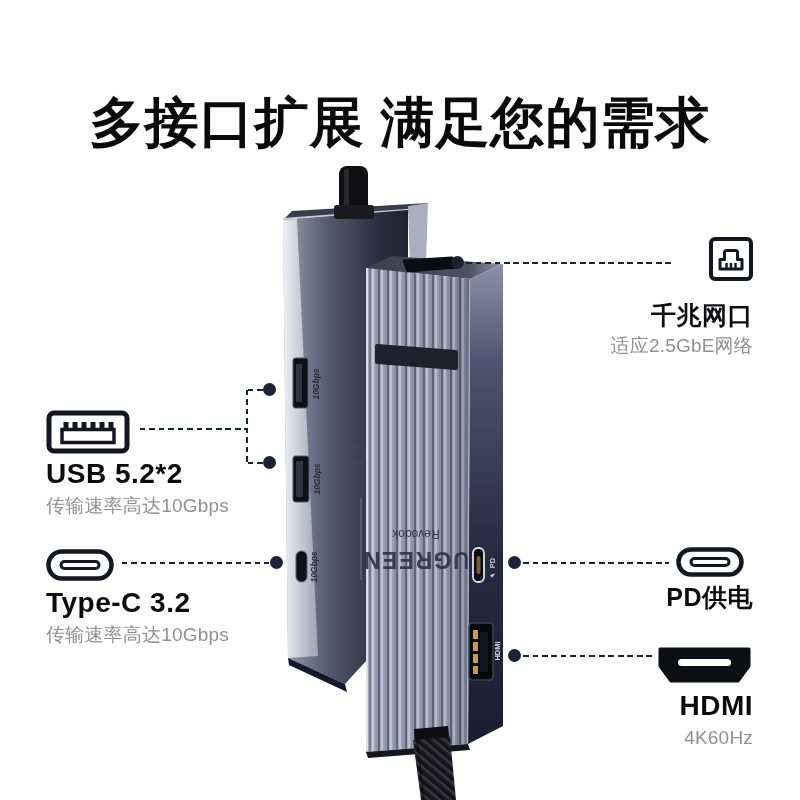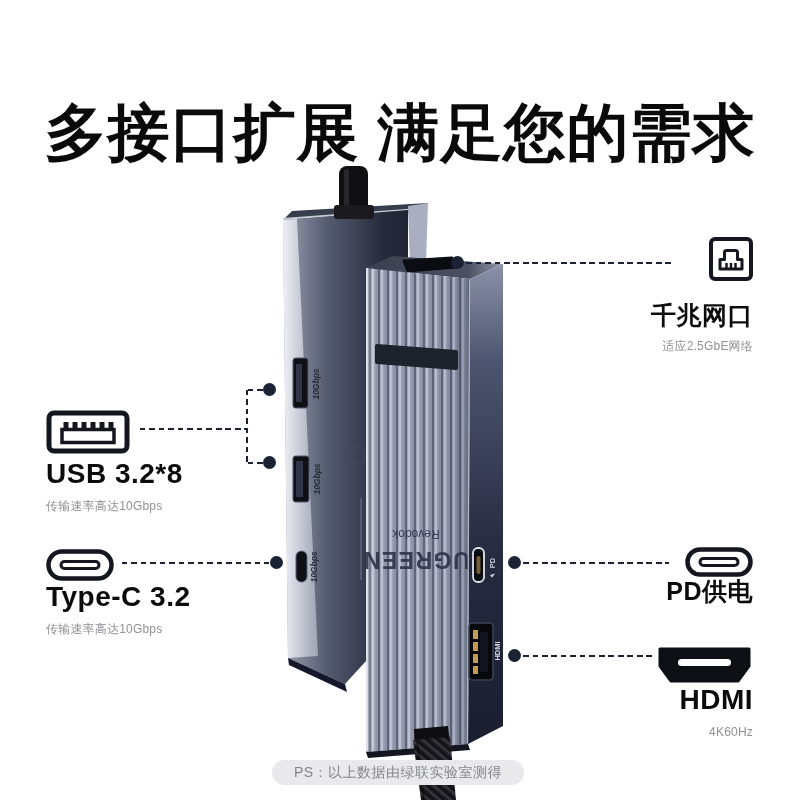--- a/index.html
+++ b/index.html
@@ -1,37 +1,37 @@
 <!DOCTYPE html>
 <html><head>
 <meta charset="utf-8">
 <style>
   html,body{margin:0;padding:0;background:#ffffff;}
   body{width:800px;height:800px;overflow:hidden;
        font-family:"Liberation Sans","DejaVu Sans",sans-serif;}
   .stage{position:relative;width:800px;height:800px;background:#ffffff;}
-  .title{position:absolute;left:0;right:0;top:84px;margin:12px;text-align:center;
-         font-size:62px;font-weight:900;color:#0a0a0b;letter-spacing:1px;line-height:1.2;}
+  .title{position:absolute;left:0;right:0;top:84px;margin:6px;text-align:center;
+         font-size:54px;font-weight:900;color:#0a0a0b;letter-spacing:1px;line-height:1.2;}
   .scene{position:absolute;left:0;top:0;}
   .callout{position:absolute;display:flex;flex-direction:column;}
   .callout.left{align-items:flex-start;}
   .callout.right{align-items:flex-end;text-align:right;}
   .co-label{font-weight:800;color:#0c0c0f;letter-spacing:.5px;line-height:1.15;}
   .co-label.lat{font-size:28px;}
   .co-label.cjk{font-size:25px;}
-  .co-desc{font-size:12px;color:#909095;line-height:24px;letter-spacing:.2px;}
+  .co-desc{font-size:19px;color:#909095;line-height:24px;letter-spacing:.2px;}
   .dash-h{position:absolute;height:2px;
           background:repeating-linear-gradient(90deg,#1b2234 0 5.5px,transparent 5.5px 9.5px);}
   .dash-v{position:absolute;width:2px;
           background:repeating-linear-gradient(180deg,#1b2234 0 5.5px,transparent 5.5px 9.5px);}
   .dot{position:absolute;width:13px;height:13px;border-radius:50%;background:#1b2234;}
   .footnote{position:absolute;left:272px;top:760px;width:252px;height:25px;
             border-radius:13px;background:#e9e9ec;display:flex;align-items:center;justify-content:center;}
   .footnote span{font-size:14px;color:#85868b;letter-spacing:.5px;}
-  .mt4{margin-top:4px;} .mt6{margin-top:0;} .mt8{margin-top:20px;}
+  .mt4{margin-top:4px;} .mt6{margin-top:6px;} .mt8{margin-top:20px;}
 </style>
 </head>
 <body>
 
 <div class="stage">
 
   <h1 class="title">多接口扩展 满足您的需求</h1>
 
   <svg class="scene" width="800" height="800" viewBox="0 0 800 800">
     <defs>
@@ -156,21 +156,21 @@
     <svg width="84" height="44" viewBox="0 0 84 44">
       <rect x="3" y="3" width="78" height="38" rx="5" fill="none" stroke="#14171f" stroke-width="5"></rect>
       <rect x="16" y="19.5" width="52" height="13" fill="none" stroke="#14171f" stroke-width="3.5"></rect>
       <rect x="17.5" y="12" width="5" height="6.5" fill="#14171f"></rect>
         <rect x="26.5" y="12" width="5" height="6.5" fill="#14171f"></rect>
       <rect x="35.5" y="12" width="5" height="6.5" fill="#14171f"></rect>
         <rect x="44.5" y="12" width="5" height="6.5" fill="#14171f"></rect>
       <rect x="53.5" y="12" width="5" height="6.5" fill="#14171f"></rect>
         <rect x="62.5" y="12" width="5" height="6.5" fill="#14171f"></rect>
     </svg>
-    <div class="co-label lat mt4">USB 3.2*8</div>
+    <div class="co-label lat mt4">USB 5.2*2</div>
     <div class="co-desc mt4">传输速率高达10Gbps</div>
   </div>
 
   <div class="callout left" style="left:46px;top:549px;">
     <svg width="68" height="32" viewBox="0 0 68 32">
       <rect x="2.5" y="2.5" width="63" height="27" rx="13.5" fill="none" stroke="#14171f" stroke-width="4.5"></rect>
       <rect x="15" y="12.5" width="38" height="7" rx="3.5" fill="none" stroke="#14171f" stroke-width="3"></rect>
     </svg>
     <div class="co-label lat mt6">Type-C 3.2</div>
     <div class="co-desc mt4">传输速率高达10Gbps</div>
@@ -181,21 +181,21 @@
       <rect x="2" y="2" width="40" height="40" rx="4" fill="none" stroke="#14171f" stroke-width="4"></rect>
       <path d="M11 32 V22.5 h4.5 v-7 q0,-2 2,-2 h9 q2,0 2,2 v7 H33 V32 Z" fill="none" stroke="#14171f" stroke-width="3" stroke-linejoin="round"></path>
       <line x1="17.5" y1="32" x2="17.5" y2="26" stroke="#14171f" stroke-width="2.5"></line>
       <line x1="22" y1="32" x2="22" y2="26" stroke="#14171f" stroke-width="2.5"></line>
       <line x1="26.5" y1="32" x2="26.5" y2="26" stroke="#14171f" stroke-width="2.5"></line>
     </svg>
     <div class="co-label cjk mt8">千兆网口</div>
     <div class="co-desc mt4">适应2.5GbE网络</div>
   </div>
 
-  <div class="callout right" style="right:47px;top:547px;">
+  <div class="callout right" style="right:47px;top:547px;align-items:center;">
     <svg width="68" height="30" viewBox="0 0 68 30">
       <rect x="2.5" y="2.5" width="63" height="25" rx="12.5" fill="none" stroke="#14171f" stroke-width="4.5"></rect>
       <rect x="15" y="11.5" width="38" height="7" rx="3.5" fill="none" stroke="#14171f" stroke-width="3"></rect>
     </svg>
     <div class="co-label cjk mt6">PD供电</div>
   </div>
 
   <div class="callout right" style="right:47px;top:646px;">
     <svg width="97" height="38" viewBox="0 0 97 38">
       <path d="M4 3 h89 v17 l-11 15 H15 L4 20 Z" fill="#0d0f15" stroke="#0d0f15" stroke-width="3" stroke-linejoin="round"></path>
@@ -217,17 +217,14 @@
 
   <div class="dash-h" style="left:466px;top:262px;width:206px;"></div>
   <div class="dot" style="left:451px;top:256px;"></div>
 
   <div class="dash-h" style="left:523px;top:562px;width:146px;"></div>
   <div class="dot" style="left:508px;top:556px;"></div>
 
   <div class="dash-h" style="left:523px;top:655px;width:129px;"></div>
   <div class="dot" style="left:508px;top:649px;"></div>
 
-  <div class="footnote">
-    <span>PS：以上数据由绿联实验室测得</span>
-  </div>
 
 </div>
 
 </body></html>

